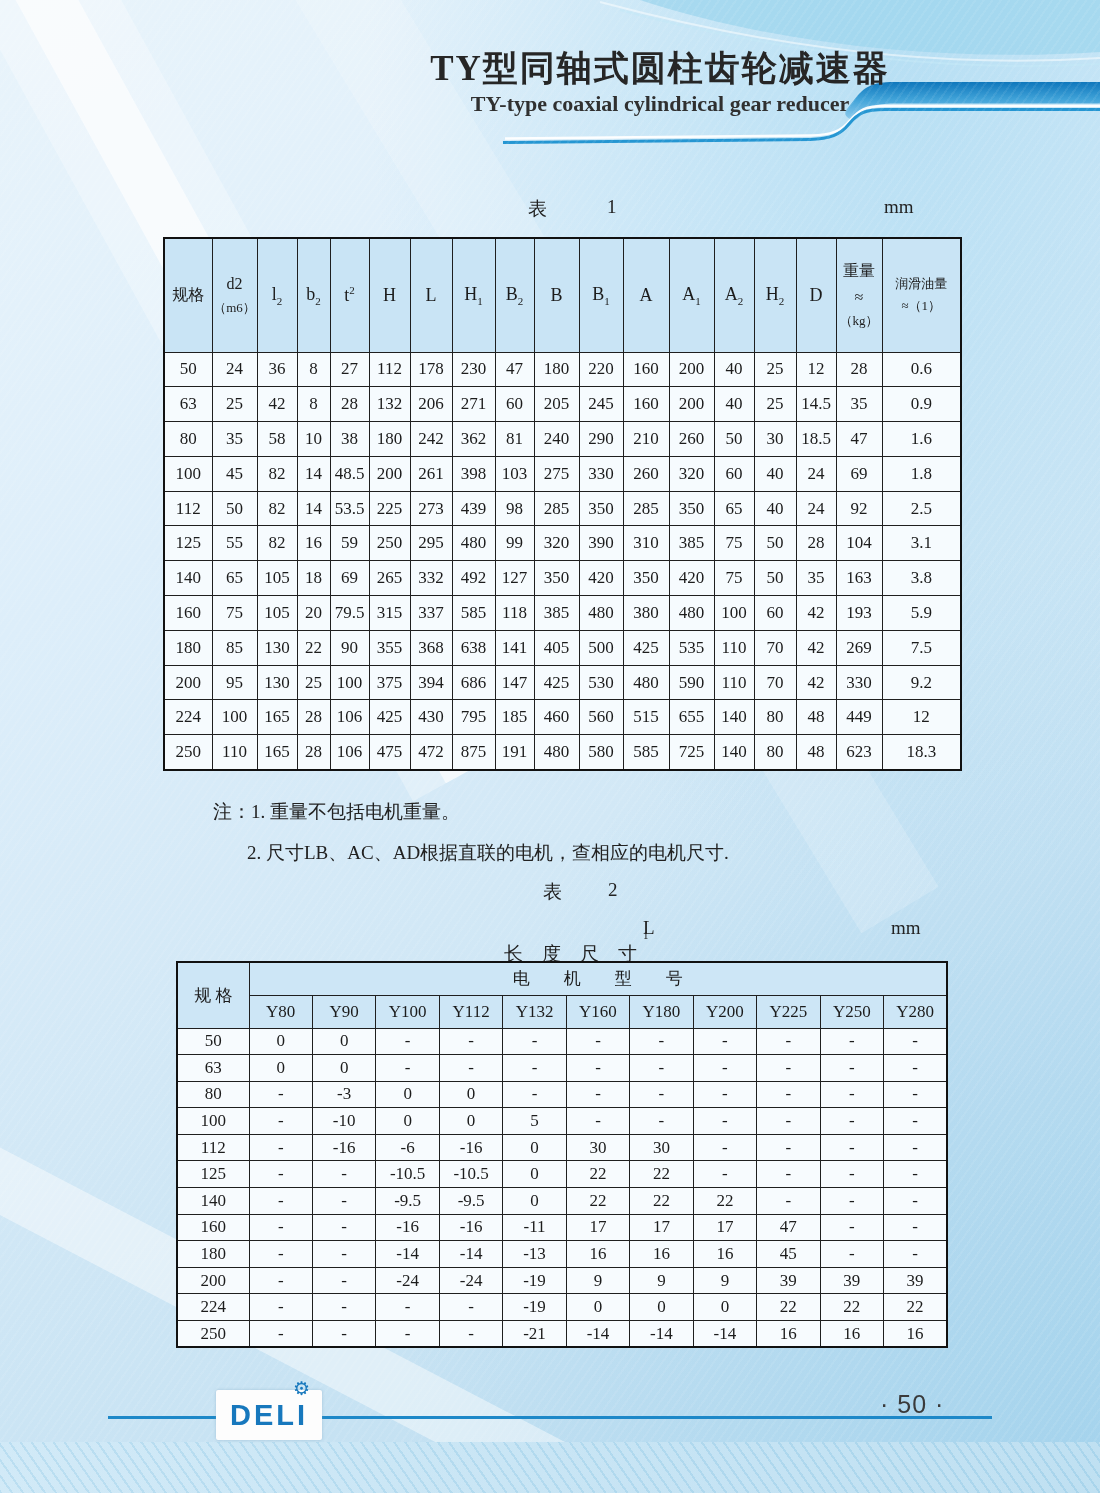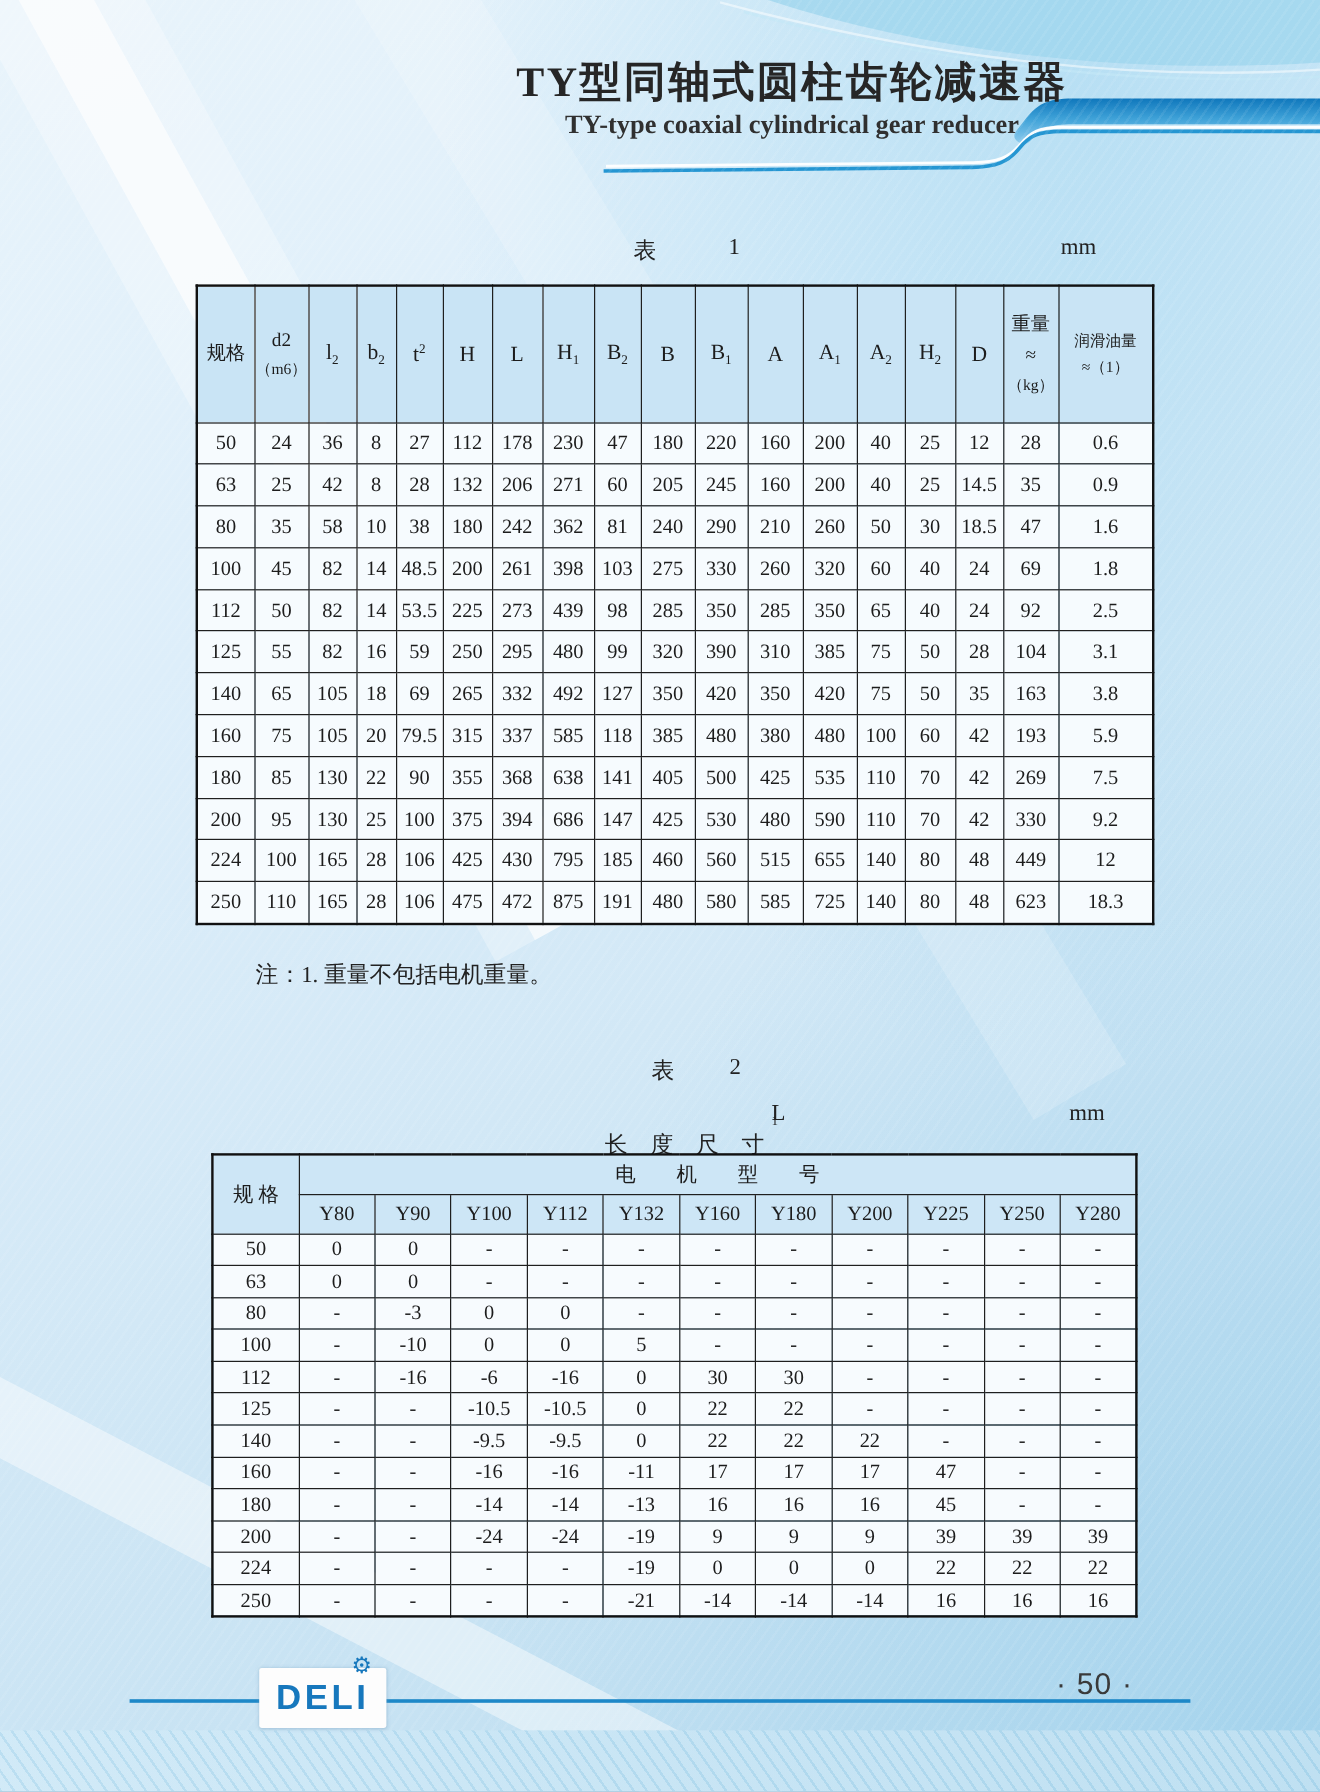--- a/index.html
+++ b/index.html
@@ -443,20 +443,21 @@
               <td>80</td>
               <td>48</td>
               <td>623</td>
               <td>18.3</td>
             </tr>
           </tbody>
       </table>
     </div>
 
     <div class="note" style="left:213px;top:799px;">注：1. 重量不包括电机重量。</div>
+    <div class="note" style="left:247px;top:840px;">2. 尺寸LB、AC、AD根据直联的电机，查相应的电机尺寸.</div>
 
     <div class="cap" style="left:176px;top:879px;width:772px;height:30px;">
       <span style="left:367px;">表</span>
       <span style="left:432px;">2</span>
     </div>
     <div class="cap subtitle" style="left:176px;top:917px;width:772px;height:30px;">
       <span style="left:328px;margin-top:24px;">长　度　尺　寸</span>
       <span style="left:467px;"><span>L</span><sub>1</sub></span>
       <span style="left:715px;">mm</span>
     </div>

